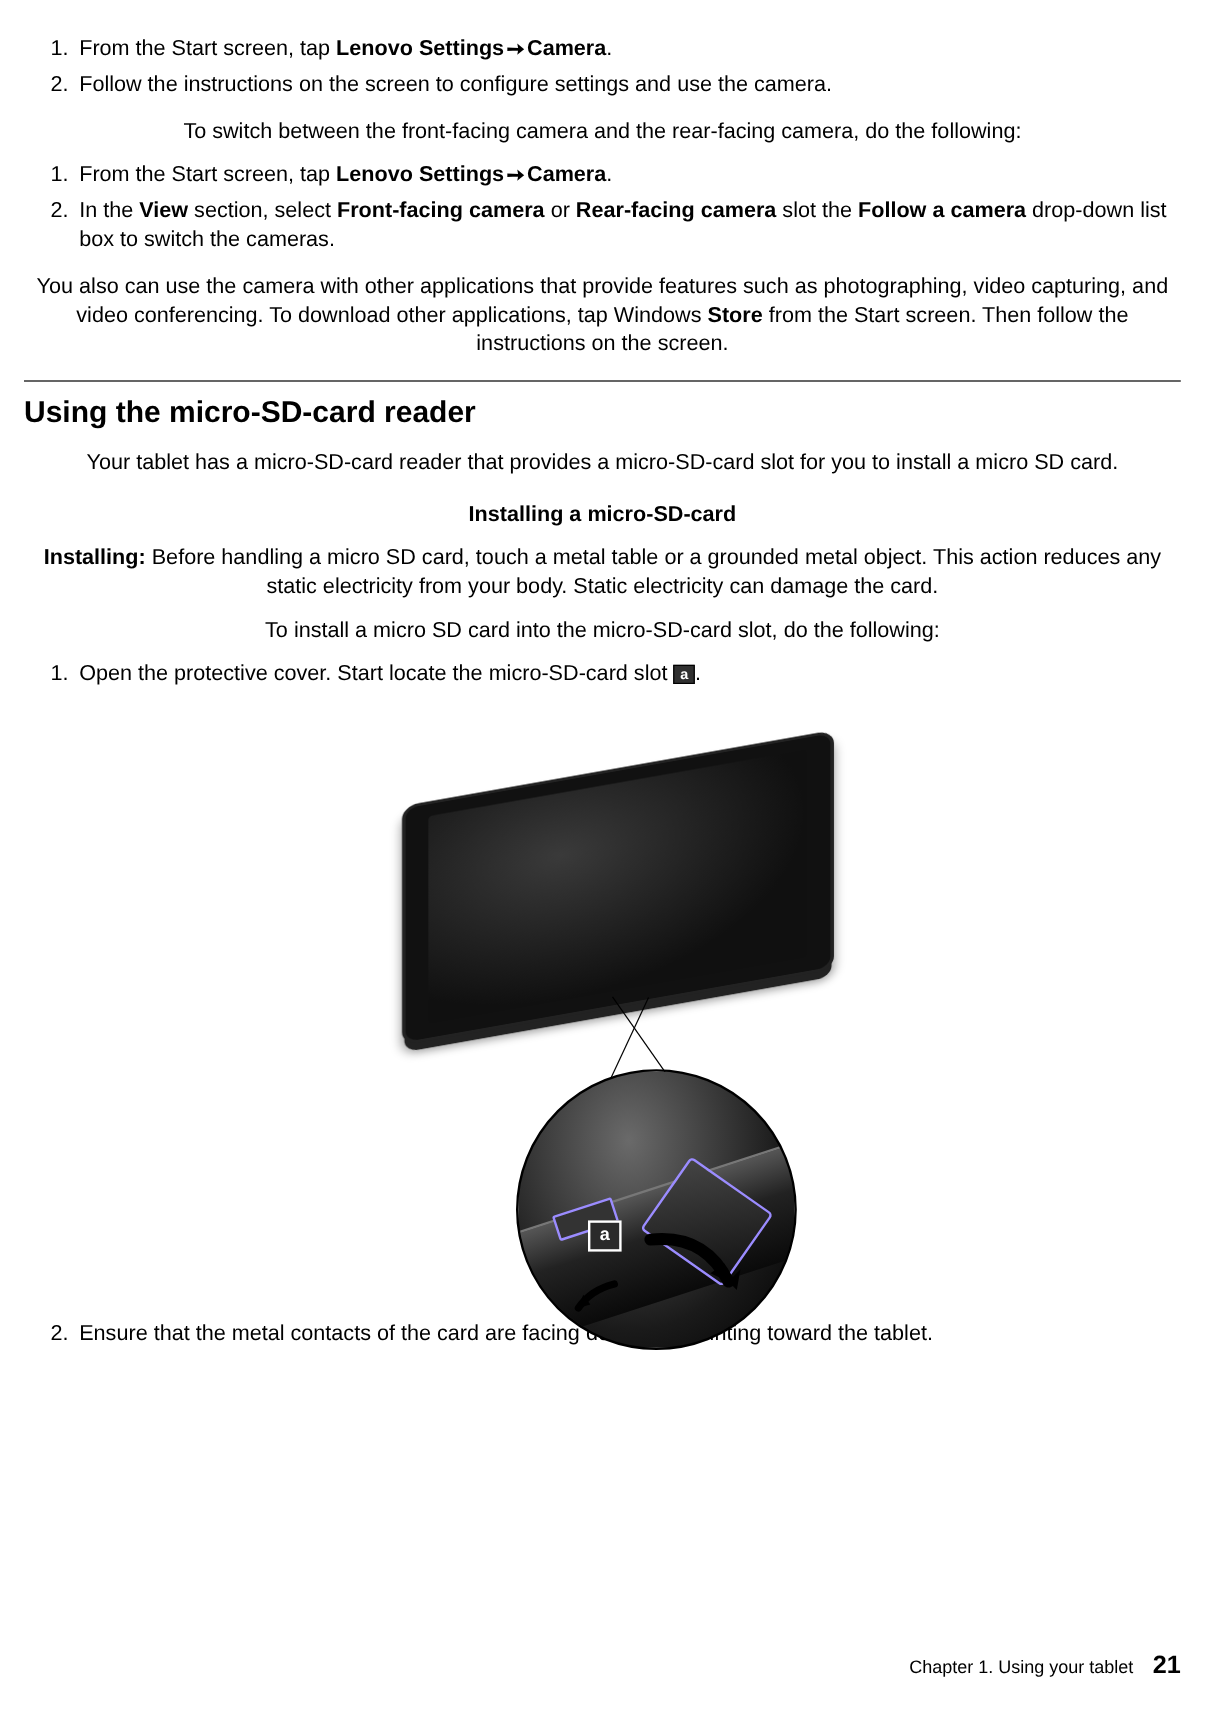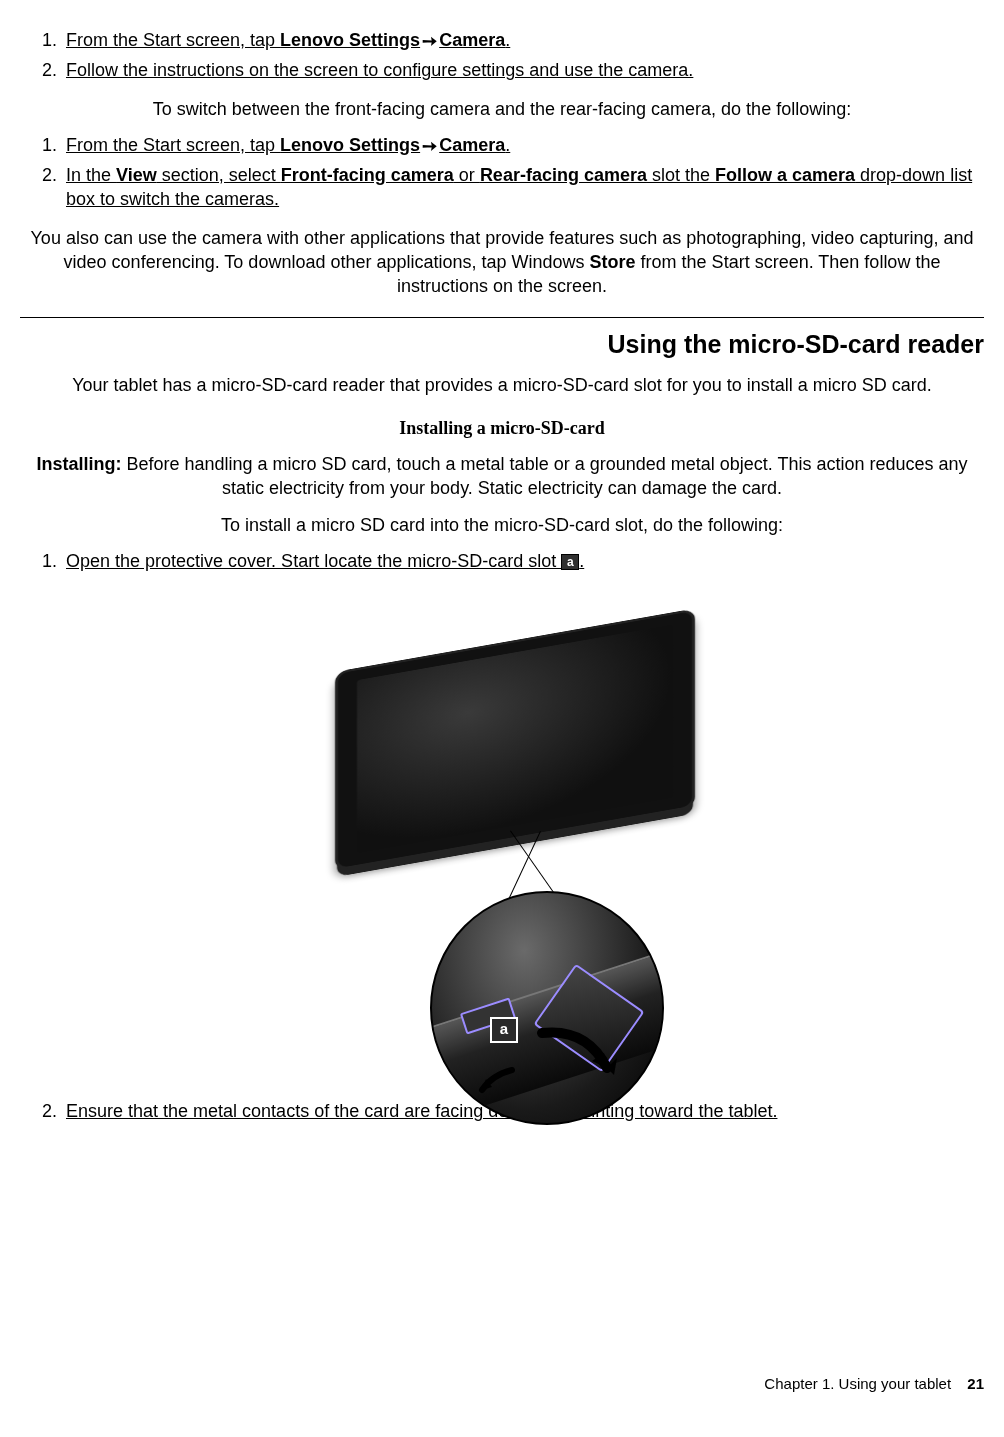--- a/index.html
+++ b/index.html
@@ -7,46 +7,43 @@
       font-size: 18px;
       line-height: 1.35;
       color: #000;
       margin: 0;
       padding: 20px 20px 30px 20px;
       width: 964px;
     }
     ol {
       margin: 8px 0 14px 0;
       padding-left: 42px;
-      text-decoration: underline;
     }
     ol li {
       padding-left: 4px;
       margin-bottom: 5px;
     }
     p {
       margin: 12px 0;
       text-align: center;
     }
     hr.section-rule {
       border: none;
       border-top: 1.5px solid #000;
       margin: 18px 0 10px 0;
     }
     h2 {
       font-size: 25px;
       font-weight: bold;
       margin: 10px 0 8px 0;
-      text-align: right;
     }
     .sub-heading {
       font-weight: bold;
       margin-top: 18px;
       margin-bottom: 6px;
-      font-family: Liberation Serif, serif;
     }
     .arrow {
       display: inline-block;
       font-weight: bold;
       font-size: 18px;
       vertical-align: -1px;
       margin: 0 2px;
     }
     .callout-box {
       display: inline-flex;
@@ -195,21 +192,21 @@
     }
     .mag-arrow-small svg { width: 100%; height: 100%; }
     .footer {
       position: relative;
       margin-top: 250px;
       text-align: right;
       font-size: 15px;
     }
     .footer .page-num {
       font-weight: bold;
-      font-size: 15px;
+      font-size: 21px;
       margin-left: 12px;
     }
   </style>
 </head>
 <body>
 
 <ol>
   <li>
     <span>From the Start screen, tap </span><b>Lenovo Settings</b><span class="arrow">➙</span><b>Camera</b><span>.</span>
   </li>

